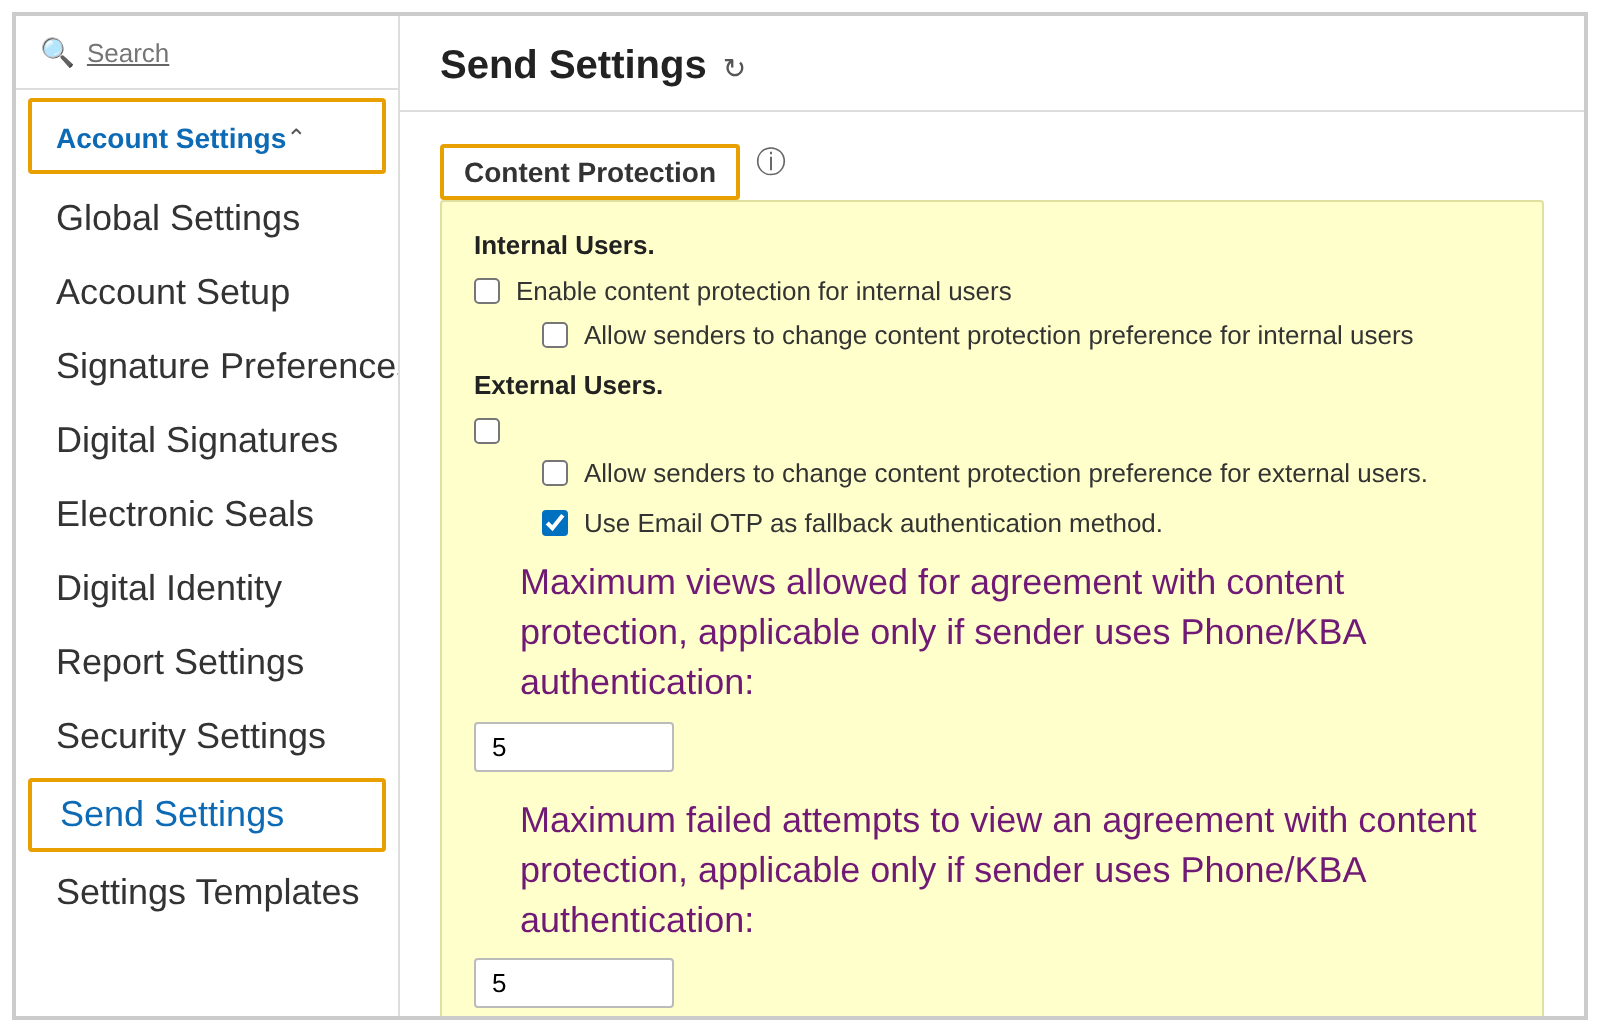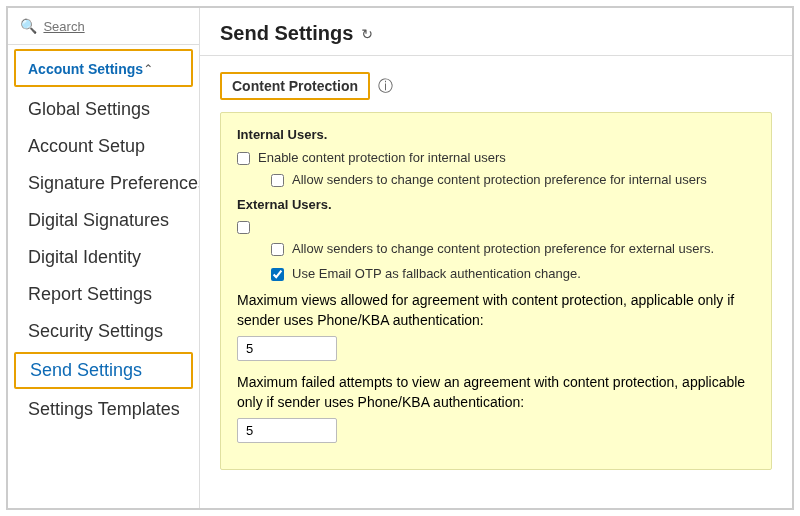--- a/index.html
+++ b/index.html
@@ -129,23 +129,22 @@
     }
 
     .content-area {
       flex: 1;
       overflow-y: auto;
       padding: 16px 20px;
     }
 
     .section-header {
       display: flex;
-      align-items: center;
       gap: 8px;
-      margin-bottom: 12px;
+      margin-bottom: 0;
     }
 
     .section-title-box {
       border: 2px solid #e8a000;
       padding: 4px 10px;
       font-size: 14px;
       font-weight: bold;
       color: #333;
       border-radius: 2px;
     }
@@ -165,21 +164,21 @@
 
     .sub-section-title {
       font-size: 13px;
       font-weight: bold;
       color: #222;
       margin-bottom: 8px;
     }
 
     .checkbox-row {
       display: flex;
-      align-items: center;
+      align-items: flex-start;
       gap: 8px;
       margin-bottom: 7px;
       font-size: 13px;
       color: #333;
     }
 
     .checkbox-row input[type="checkbox"] {
       margin-top: 1px;
       flex-shrink: 0;
     }
@@ -187,24 +186,25 @@
     .checkbox-row.checked-row input[type="checkbox"] {
       accent-color: #0070c0;
     }
 
     .divider-space {
       margin-bottom: 10px;
       margin-left: 34px;
     }
 
     .field-description {
-      font-size: 14px;
-      color: #000000;
+      font-size: 18px;
+      color: #701a75;
       margin-bottom: 6px;
       line-height: 1.4;
+      margin-left: 23px;
     }
 
     .number-input {
       width: 100px;
       padding: 4px 8px;
       border: 1px solid #bbb;
       border-radius: 2px;
       font-size: 13px;
       background: #fff;
       margin-bottom: 12px;
@@ -226,20 +226,21 @@
       <span class="account-settings-label">Account Settings</span>
       <span class="chevron-up">⌃</span>
     </div>
 
     <nav class="sidebar-nav">
 
     <div class="nav-item">Global Settings</div>
         <div class="nav-item">Account Setup</div>
         <div class="nav-item">Signature Preferences</div>
         <div class="nav-item">Digital Signatures</div>
+        <div class="nav-item">Electronic Seals</div>
         <div class="nav-item">Digital Identity</div>
         <div class="nav-item">Report Settings</div>
         <div class="nav-item">Security Settings</div>
         <div class="nav-item active">Send Settings</div>
         <div class="nav-item">Settings Templates</div>
       </nav>
 
   </div>
 
   <div class="main-content">
@@ -274,21 +275,21 @@
         <div class="checkbox-row">
           <input type="checkbox" style="">
         </div>
         <div class="checkbox-row divider-space">
           <input type="checkbox" style="">
           <span>Allow senders to change content protection preference for external users.</span>
         </div>
 
         <div class="checkbox-row checked-row divider-space">
           <input type="checkbox" checked="" style="">
-          <span>Use Email OTP as fallback authentication change.</span>
+          <span>Use Email OTP as fallback authentication method.</span>
         </div>
 
         <div class="field-description">Maximum views allowed for agreement with content protection, applicable only if sender uses Phone/KBA authentication:</div>
         <input type="text" class="number-input" value="5" style="">
 
         <div class="field-description">Maximum failed attempts to view an agreement with content protection, applicable only if sender uses Phone/KBA authentication:</div>
         <input type="text" class="number-input" value="5" style="">
 
       </div>
     </div>

